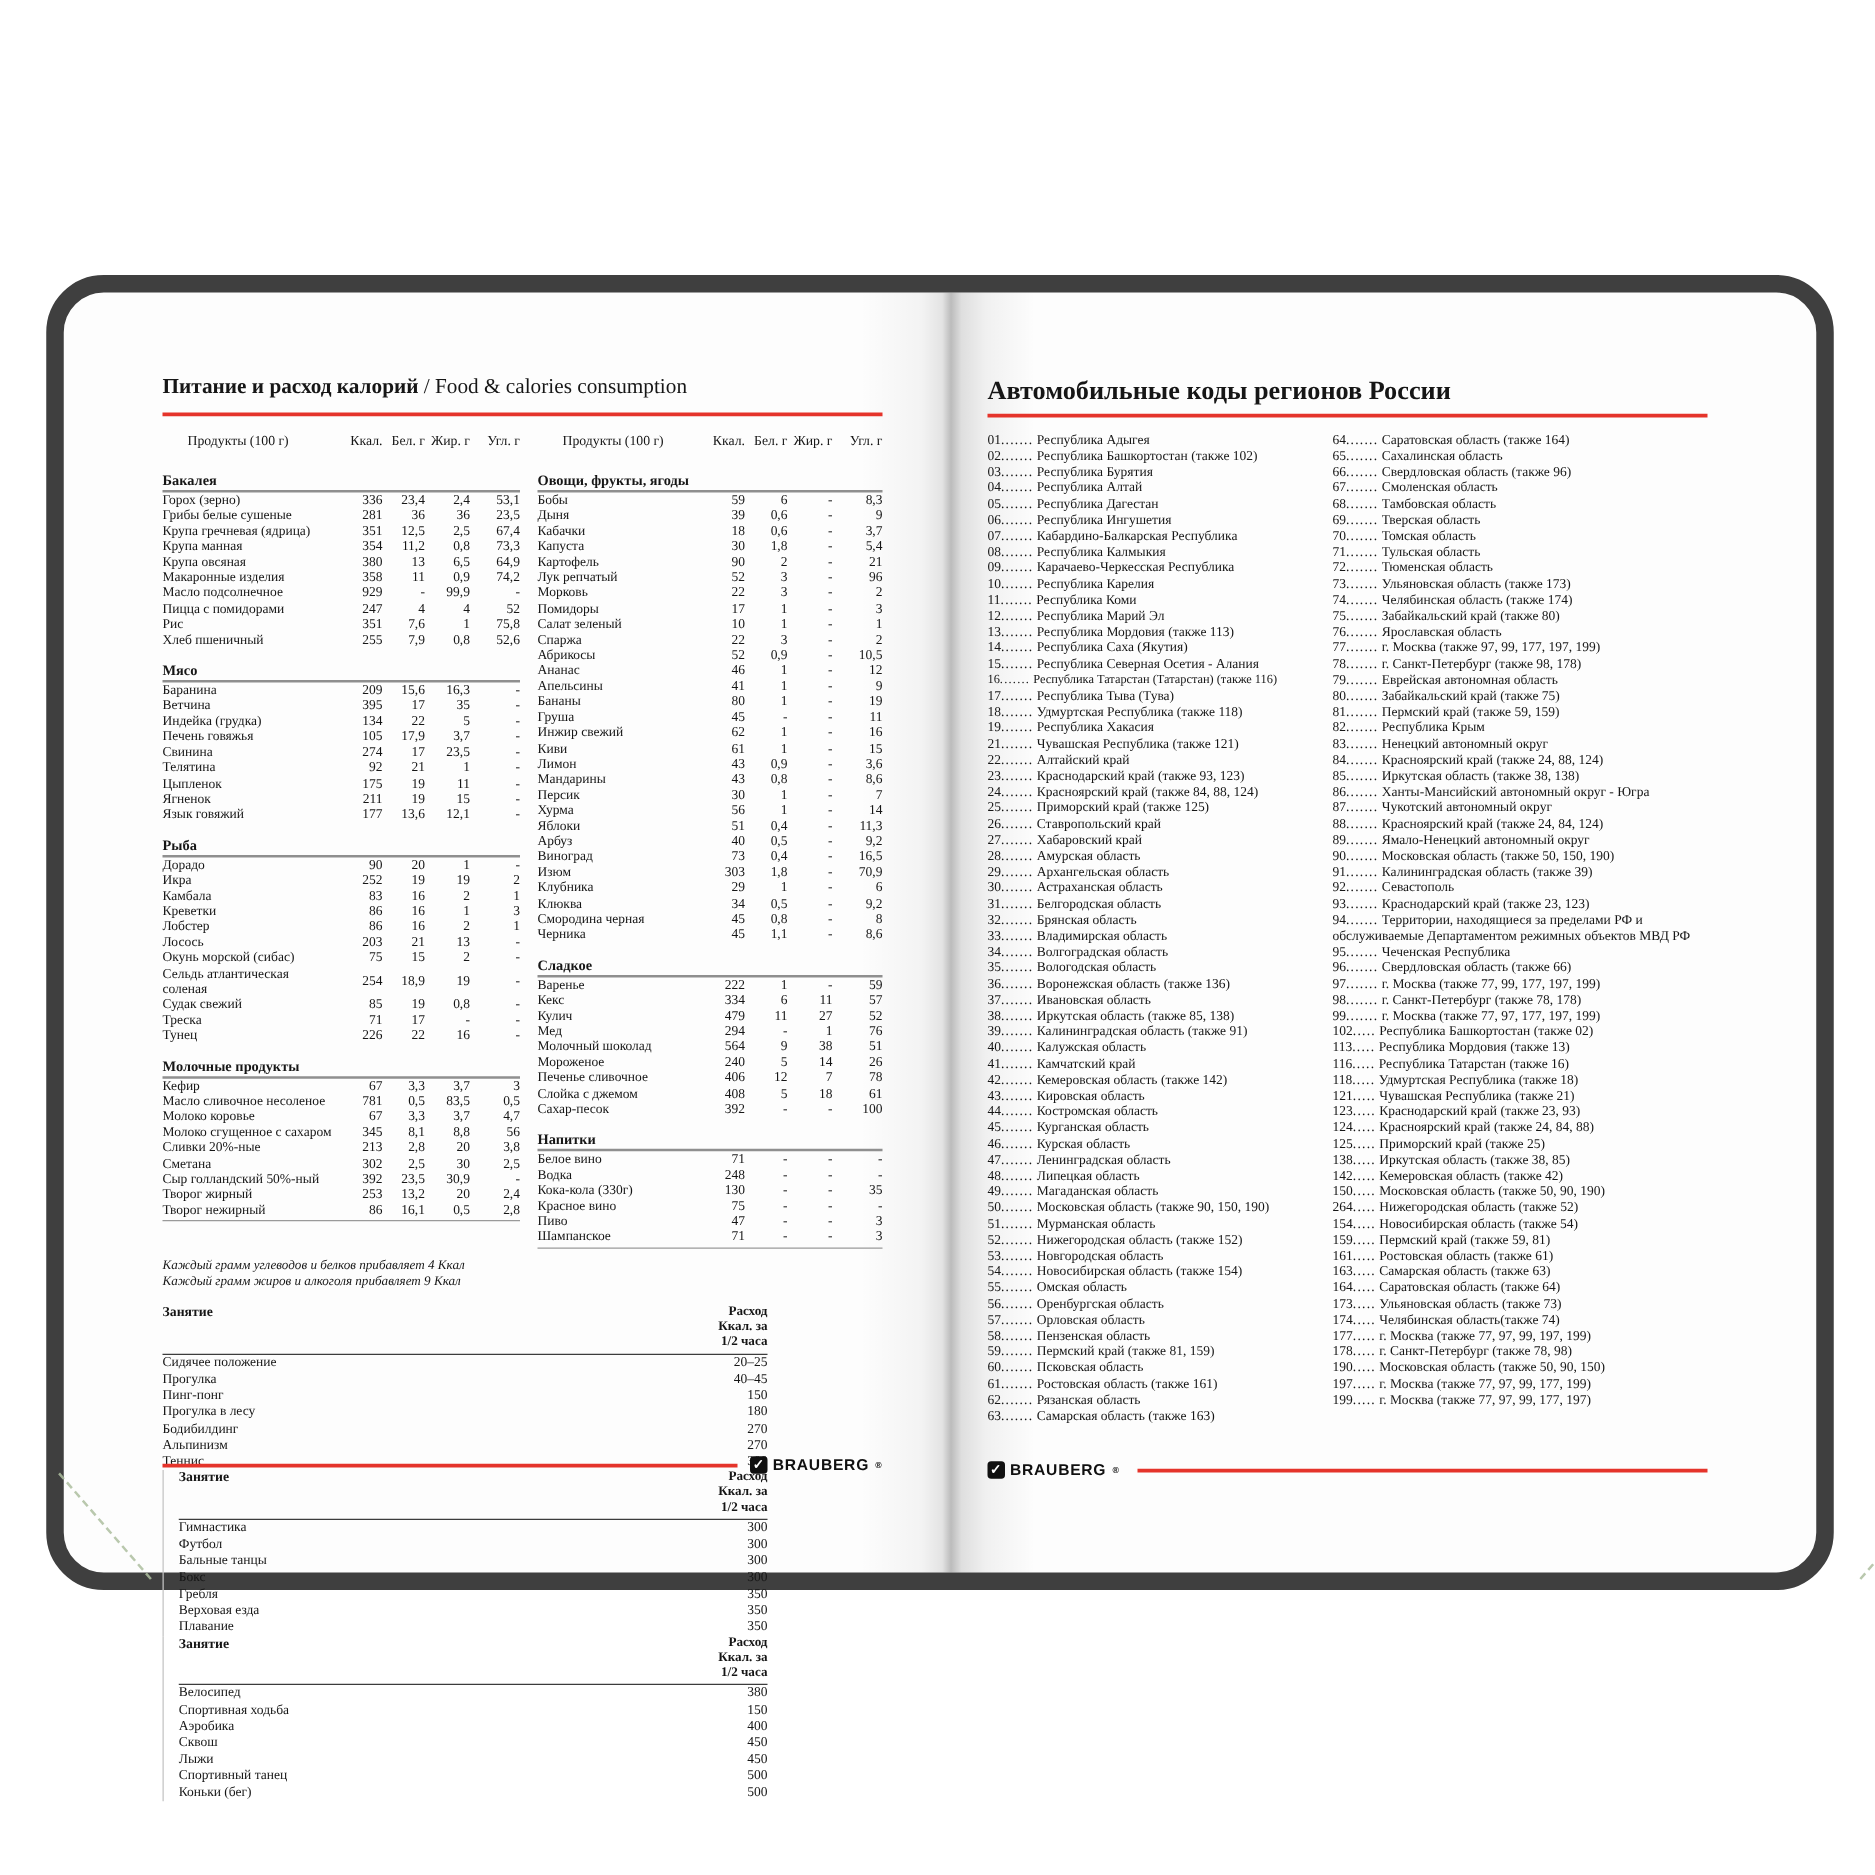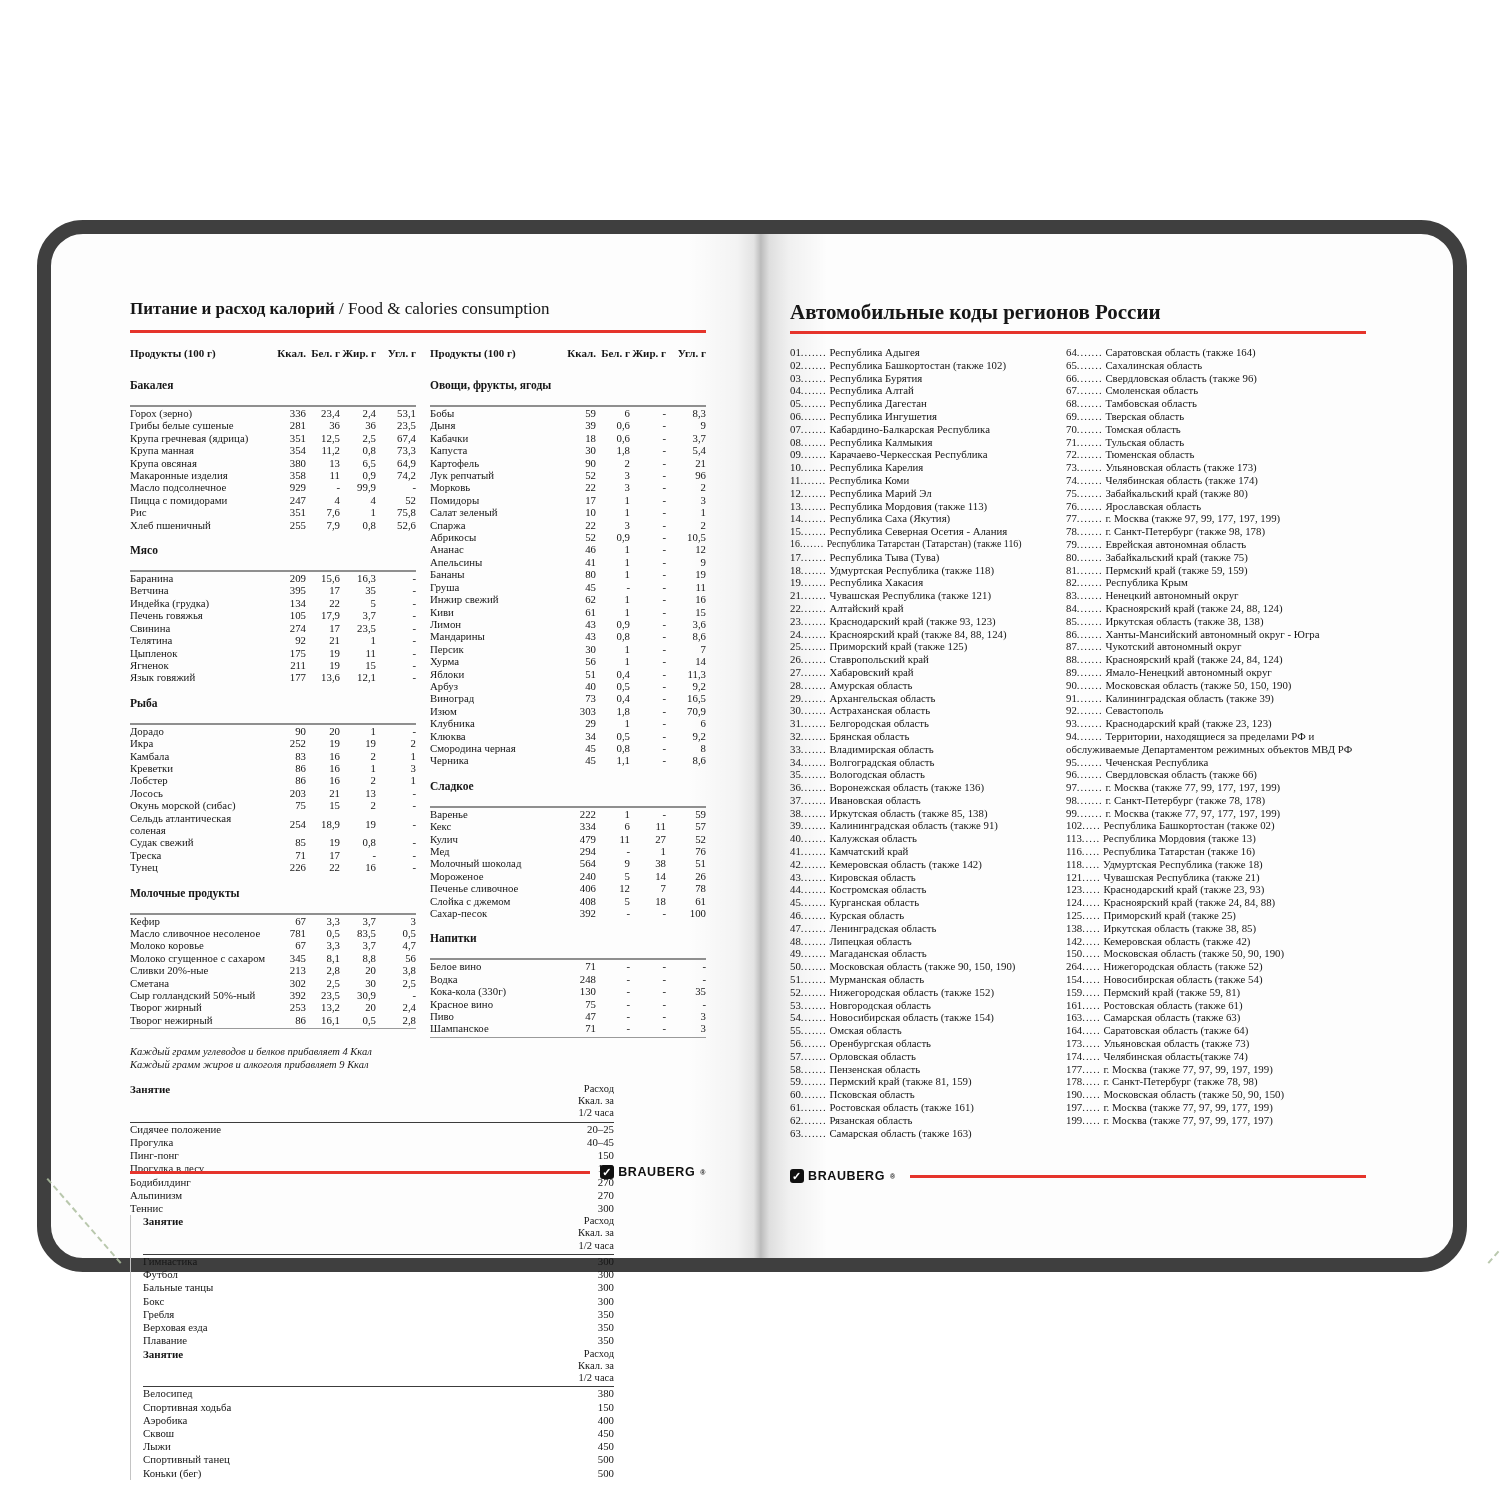--- a/index.html
+++ b/index.html
@@ -43,46 +43,46 @@
 
   
   .food-cols{display:flex;gap:14px;align-items:flex-start;}
   .fcol{box-sizing:border-box;border-bottom:1px solid #9a9a9a;padding-bottom:2px;}
   .fcol-0{width:286px;}
   .fcol-1{width:276px;}
   .fhead,.frow{
     display:grid;grid-template-columns:1fr 40px 34px 36px 40px;
     align-items:center;
   }
-  .fhead{font-weight:bold;font-size:11px;line-height:13px;margin-bottom:18px;}
+  .fhead{font-weight:normal;font-size:11px;line-height:13px;margin-bottom:18px;margin-left:20px;}
   .fhead span,.frow span{text-align:right;}
   .fhead .cname,.frow .cname{text-align:left;white-space:pre;}
   .fsection{margin-top:12px;}
   .fsection:first-of-type{margin-top:0;}
   .fsec-title{
     font-weight:bold;font-size:11.5px;line-height:14px;
-    border-bottom:2px solid #8f8f8f;padding-bottom:13px;
+    border-bottom:2px solid #8f8f8f;padding-bottom:0;
   }
   .frow{font-size:10.8px;line-height:12.4px;}
 
   .footnotes{margin-top:7px;font-style:italic;font-size:10.5px;line-height:13px;}
 
   
   .activities{
     margin-top:12px;width:496px;
     display:grid;grid-template-columns:1fr;column-gap:0;
   }
   .agroup{box-sizing:border-box;padding-right:12px;}
   .agroup + .agroup{border-left:1px solid #c4c4c4;padding-left:12px;}
   .ahead{
     display:grid;grid-template-columns:1fr 58px;align-items:end;
     border-bottom:1.5px solid #3c3c3c;padding-bottom:2px;
   }
   .ahead-name{font-weight:bold;font-size:11px;line-height:13px;align-self:start;}
-  .ahead-val{text-align:right;font-size:10.5px;line-height:12.3px;}
+  .ahead-val{text-align:right;font-size:10.5px;line-height:12.3px;font-weight:bold;}
   .arow{
     display:grid;grid-template-columns:1fr 58px;
     font-size:10.8px;line-height:13.2px;
   }
   .arow .aval{text-align:right;}
   .arow .aname{white-space:nowrap;}
 
   
   .page-footer{position:absolute;left:0;width:100%;display:flex;align-items:center;}
   .lp-footer{top:868px;}

